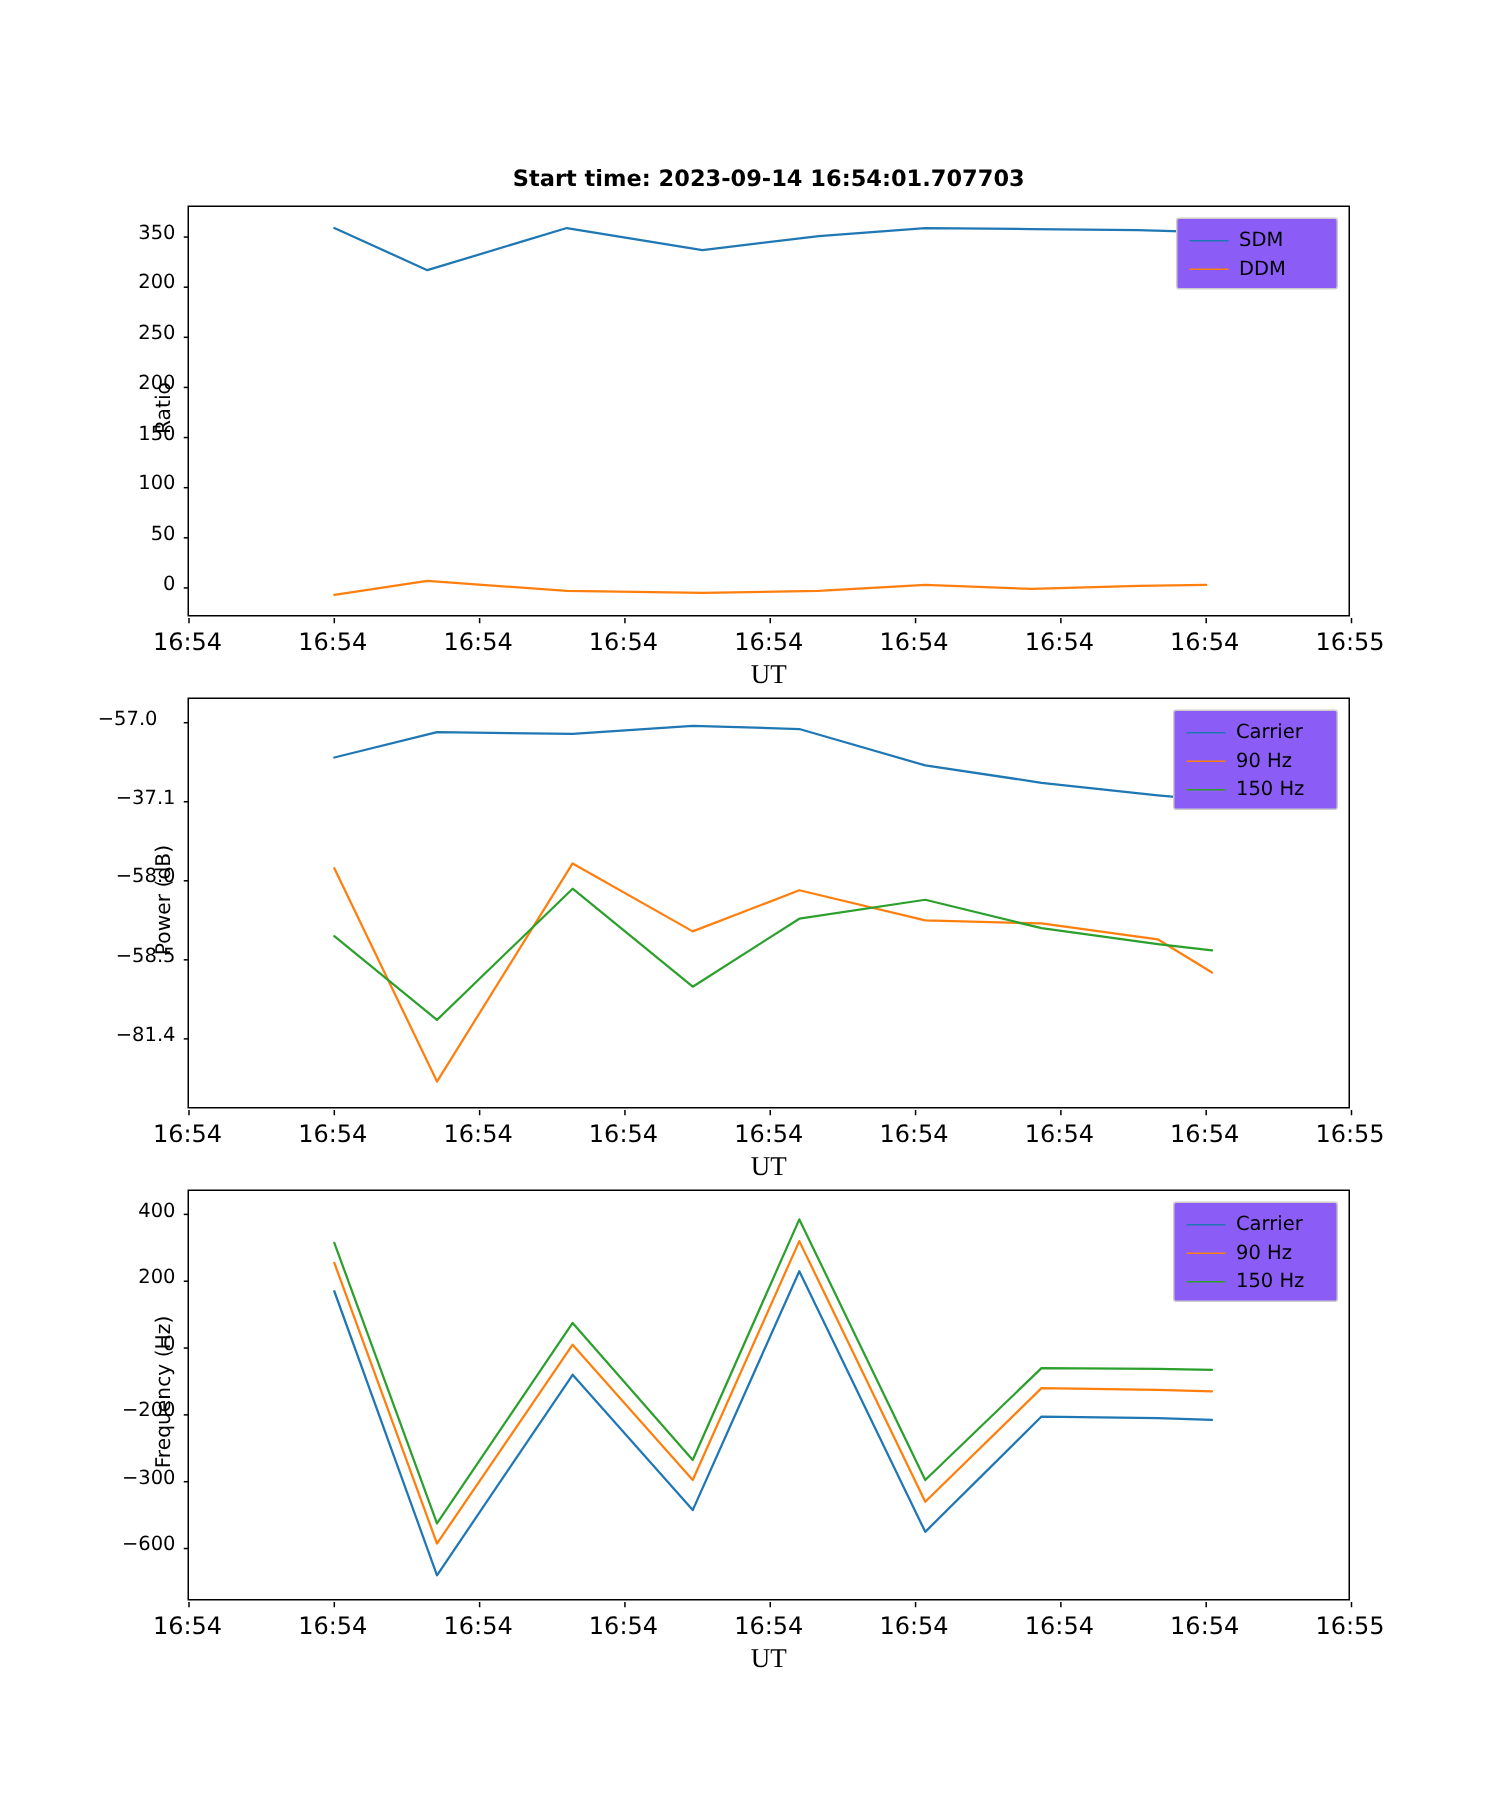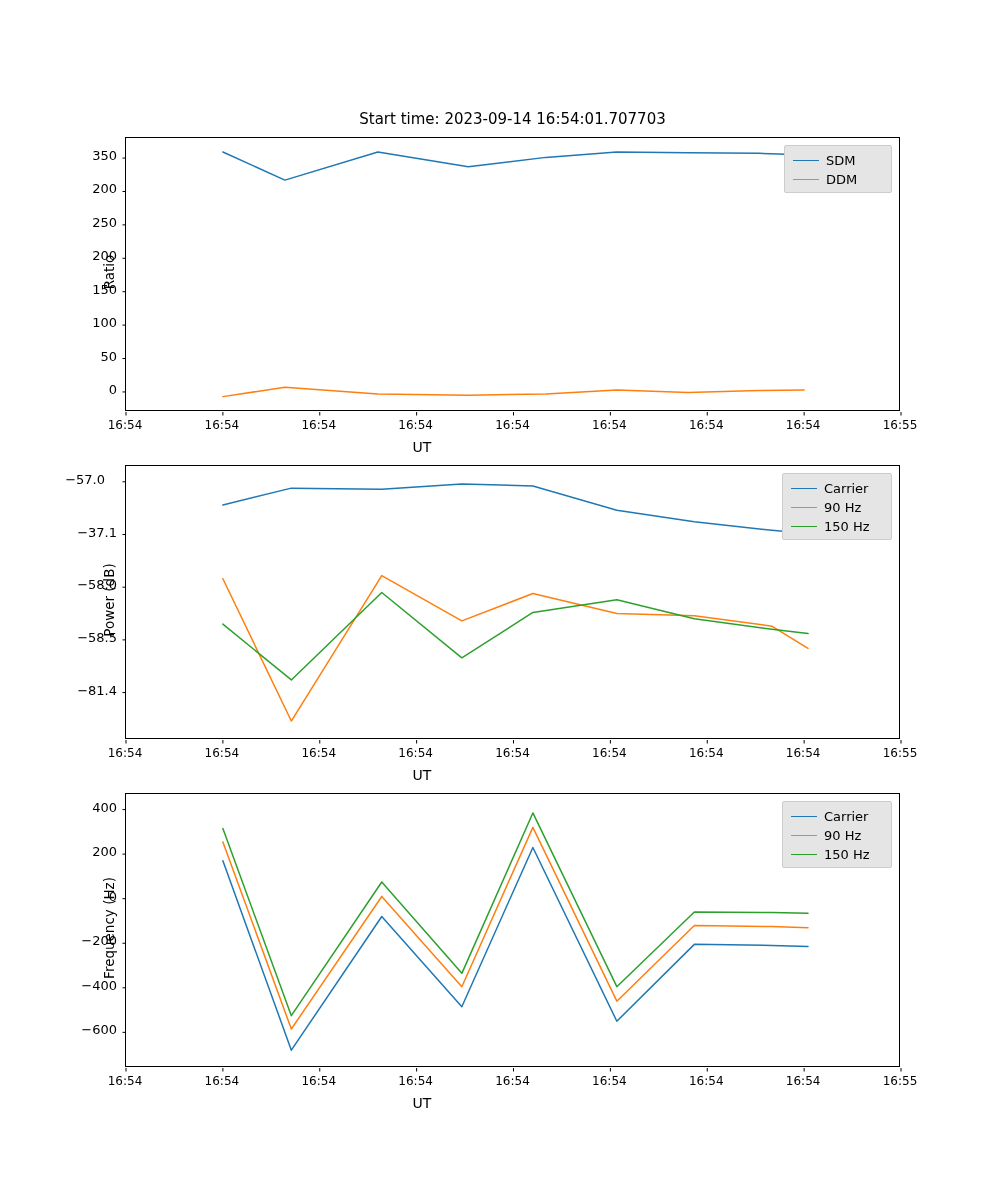--- a/index.html
+++ b/index.html
@@ -40,39 +40,41 @@
     white-space: nowrap;
   }
   .ylabel {
     position: absolute;
     font-size: 13.5px;
     transform-origin: 50% 50%;
     white-space: nowrap;
   }
   .xlabel {
     position: absolute;
-    font-size: 14px;
-    white-space: nowrap;
+    font-size: 18px;
+    text-align: center;
+    white-space: nowrap;
+    font-family: Liberation Serif, serif;
   }
   .tick-x {
     position: absolute;
-    font-size: 12px;
+    font-size: 16px;
     text-align: center;
     white-space: nowrap;
   }
   .tick-y {
     position: absolute;
     font-size: 13px;
     text-align: right;
     white-space: nowrap;
   }
   .legend {
     position: absolute;
     border: 1px solid #cccccc;
-    background: #e5e5e5;
+    background: #8b5cf6;
     box-sizing: border-box;
     padding: 5px 8px 5px 8px;
     border-radius: 2px;
   }
   .legend-row {
     display: flex;
     align-items: center;
     height: 19px;
   }
   .legend-line {
@@ -126,21 +128,21 @@
     <div class="tick-y" style="left: 27px; top: 381.951px; width: 90px;">0</div>
     <div class="tick-y" style="left: 27px; top: 348.537px; width: 90px;">50</div>
     <div class="tick-y" style="left: 27px; top: 315.122px; width: 90px;">100</div>
     <div class="tick-y" style="left: 27px; top: 281.707px; width: 90px;">150</div>
     <div class="tick-y" style="left: 27px; top: 248.293px; width: 90px;">200</div>
     <div class="tick-y" style="left: 27px; top: 214.878px; width: 90px;">250</div>
     <div class="tick-y" style="left: 27px; top: 181.463px; width: 90px;">200</div>
     <div class="tick-y" style="left: 27px; top: 148.049px; width: 90px;">350</div>
     <div class="xlabel" style="left: 412.5px; top: 439px; width: 200px;">UT</div>
     <div class="ylabel" style="left: 39px; top: 264px; width: 140px; text-align: center; margin-left: -70px; transform: translateX(70px) rotate(-90deg);">Ratio</div>
-    <div class="title" style="left: 212.5px; top: 110px; width: 600px;">Start time: 2023-09-14 16:54:01.707703</div>
+    <div class="title" style="left: 212.5px; top: 110px; width: 600px; font-weight: bold;">Start time: 2023-09-14 16:54:01.707703</div>
     <div class="legend" style="left: 784px; top: 145px; width: 108px; height: 48px;">
       <div class="legend-row">
         <span class="legend-line" style="border-top-color: rgb(31, 119, 180);"></span>
         <span class="legend-label">SDM</span>
       </div>
       <div class="legend-row">
         <span class="legend-line" style="border-top-color: rgb(255, 127, 14);"></span>
         <span class="legend-label">DDM</span>
       </div>
     </div>
@@ -220,21 +222,21 @@
     <div class="tick-x" style="left: 75px; top: 1074px; width: 100px;">16:54</div>
     <div class="tick-x" style="left: 171.875px; top: 1074px; width: 100px;">16:54</div>
     <div class="tick-x" style="left: 268.75px; top: 1074px; width: 100px;">16:54</div>
     <div class="tick-x" style="left: 365.625px; top: 1074px; width: 100px;">16:54</div>
     <div class="tick-x" style="left: 462.5px; top: 1074px; width: 100px;">16:54</div>
     <div class="tick-x" style="left: 559.375px; top: 1074px; width: 100px;">16:54</div>
     <div class="tick-x" style="left: 656.25px; top: 1074px; width: 100px;">16:54</div>
     <div class="tick-x" style="left: 753.125px; top: 1074px; width: 100px;">16:54</div>
     <div class="tick-x" style="left: 850px; top: 1074px; width: 100px;">16:55</div>
     <div class="tick-y" style="left: 27px; top: 1022.36px; width: 90px;">−600</div>
-    <div class="tick-y" style="left: 27px; top: 977.805px; width: 90px;">−400</div>
+    <div class="tick-y" style="left: 27px; top: 977.805px; width: 90px;">−300</div>
     <div class="tick-y" style="left: 27px; top: 933.252px; width: 90px;">−200</div>
     <div class="tick-y" style="left: 27px; top: 888.699px; width: 90px;">0</div>
     <div class="tick-y" style="left: 27px; top: 844.146px; width: 90px;">200</div>
     <div class="tick-y" style="left: 27px; top: 799.593px; width: 90px;">400</div>
     <div class="xlabel" style="left: 412.5px; top: 1095px; width: 200px;">UT</div>
     <div class="ylabel" style="left: 39px; top: 920px; width: 140px; text-align: center; margin-left: -70px; transform: translateX(70px) rotate(-90deg);">Frequency (Hz)</div>
     <div class="legend" style="left: 782px; top: 801px; width: 110px; height: 67px;">
       <div class="legend-row">
         <span class="legend-line" style="border-top-color: rgb(31, 119, 180);"></span>
         <span class="legend-label">Carrier</span>

